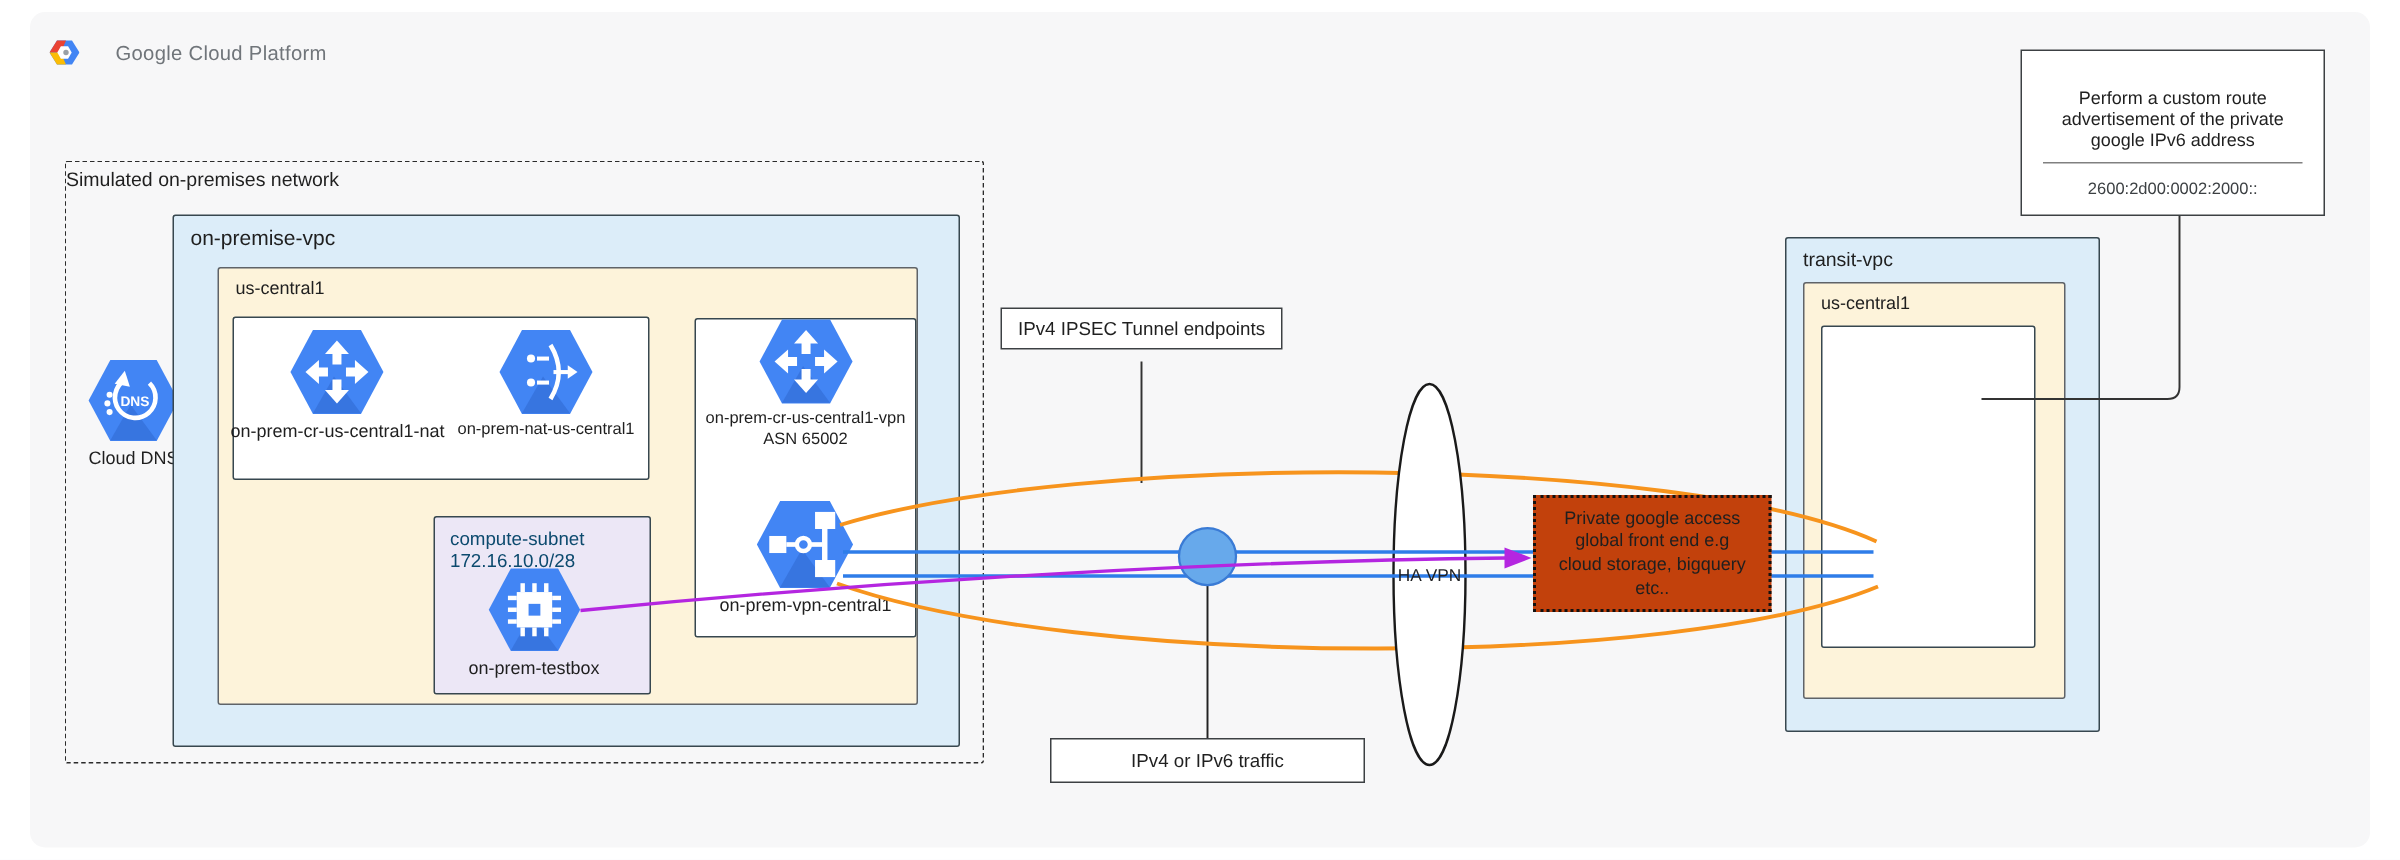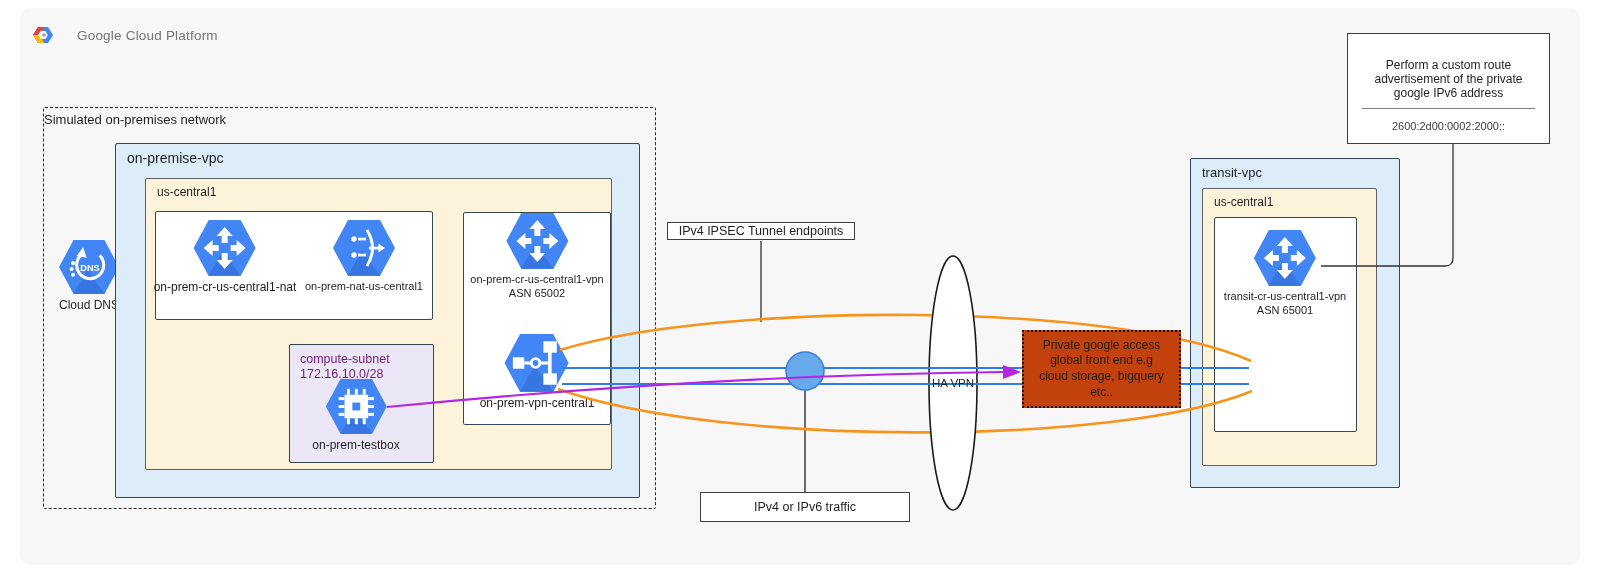--- a/index.html
+++ b/index.html
@@ -10,21 +10,21 @@
   .vpc{background:#dcedf9;border:1px solid #37474f;}
   .region{background:#fdf3da;border:1px solid #5f6368;}
   .white{background:#ffffff;border:1px solid #37474f;}
   .subnet{background:#ece7f6;border:1px solid #37474f;}
   .container-title{position:absolute;top:4px;left:0;width:100%;text-align:left;font-size:13px;color:#1f1f1f;}
   .corner-label{position:absolute;left:11px;top:6px;color:#1f1f1f;white-space:nowrap;}
   .fs14{font-size:14px;} .fs13{font-size:13px;} .fs12{font-size:12px;}
   .node{position:absolute;display:flex;flex-direction:column;align-items:center;transform:translateX(-50%);}
   .node-label{font-size:12px;color:#1f1f1f;margin-top:3px;text-align:center;line-height:1.25;white-space:nowrap;}
   .node-label.small{font-size:11px;}
-  .subnet-title{position:absolute;left:10px;top:7px;font-size:12.5px;line-height:1.22;color:#701a75;}
+  .subnet-title{position:absolute;left:10px;top:7px;font-size:12.5px;line-height:1.22;color:#0c4a6e;}
   .mini-label-box{position:absolute;box-sizing:border-box;background:#fff;border:1px solid #3c4043;display:flex;align-items:center;justify-content:center;font-size:12.5px;color:#1f1f1f;}
   .pga{position:absolute;box-sizing:border-box;background:#c2410c;border:2px dotted #111;z-index:10;display:flex;flex-direction:column;align-items:center;justify-content:center;font-size:12px;line-height:1.3;color:#1f1f1f;text-align:center;}
   .callout{position:absolute;box-sizing:border-box;background:#fff;border:1px solid #3c4043;padding:24px 8px 4px;text-align:center;color:#1f1f1f;}
   .callout-text{font-size:12px;line-height:1.18;}
   .callout-divider{border:none;border-top:1px solid #808080;margin:8px 6px 11px;}
   .callout-addr{font-size:11px;color:#3c4043;}
   .gcp-logo{position:absolute;left:33px;top:26px;display:flex;align-items:center;gap:24px;}
   .gcp-logo-text{font-size:13.5px;color:#70757a;letter-spacing:.2px;}
   svg.overlay{position:absolute;left:0;top:0;z-index:5;pointer-events:none;}
   .defs-holder{position:absolute;width:0;height:0;overflow:hidden;}
@@ -178,50 +178,41 @@
       <div>ASN 65002</div>
     </div>
   </div>
   <div class="node" style="left:537px;top:333px;">
     <svg width="68" height="60" viewBox="0 0 64 58">
         <use href="#ic-vpn" xlink:href="#ic-vpn"></use>
       </svg>
     <div class="node-label">on-prem-vpn-central1</div>
   </div>
 
-  <div class="mini-label-box" style="left:667px;top:222px;width:188px;height:18px;align-items:center;">
+  <div class="mini-label-box" style="left:667px;top:205px;width:188px;height:28px;align-items:center;">
     <span>IPv4 IPSEC Tunnel endpoints</span>
   </div>
   <div class="mini-label-box" style="left:700px;top:492px;width:210px;height:30px;">
     <span>IPv4 or IPv6 traffic</span>
   </div>
 
   <div class="pga" style="left:1022px;top:330px;width:159px;height:78px;">
     <div>Private google access</div>
     <div>global front end e.g</div>
     <div>cloud storage, bigquery</div>
     <div>etc..</div>
   </div>
 
   <div class="box vpc" style="left:1190px;top:158px;width:210px;height:330px;">
     <div class="corner-label fs13">transit-vpc</div>
   </div>
   <div class="box region" style="left:1202px;top:188px;width:175px;height:278px;">
     <div class="corner-label fs12">us-central1</div>
   </div>
   <div class="box white" style="left:1214px;top:217px;width:143px;height:215px;"></div>
-  <div class="node" style="left:1285px;top:229px;">
-    <svg width="66" height="58" viewBox="0 0 64 58">
-        <use href="#ic-router" xlink:href="#ic-router"></use>
-      </svg>
-    <div class="node-label small">
-      <div>transit-cr-us-central1-vpn</div>
-      <div>ASN 65001</div>
-    </div>
-  </div>
 
   <div class="callout" style="left:1347px;top:33px;width:203px;height:111px;">
     <div class="callout-text">Perform a custom route advertisement of the private google IPv6 address</div>
     <hr class="callout-divider">
     <div class="callout-addr">2600:2d00:0002:2000::</div>
   </div>
 
   <svg class="overlay" width="1600" height="573" viewBox="0 0 1600 573">
 
     <path d="M761,241 V322" stroke="#333" stroke-width="1.3" fill="none"></path>

